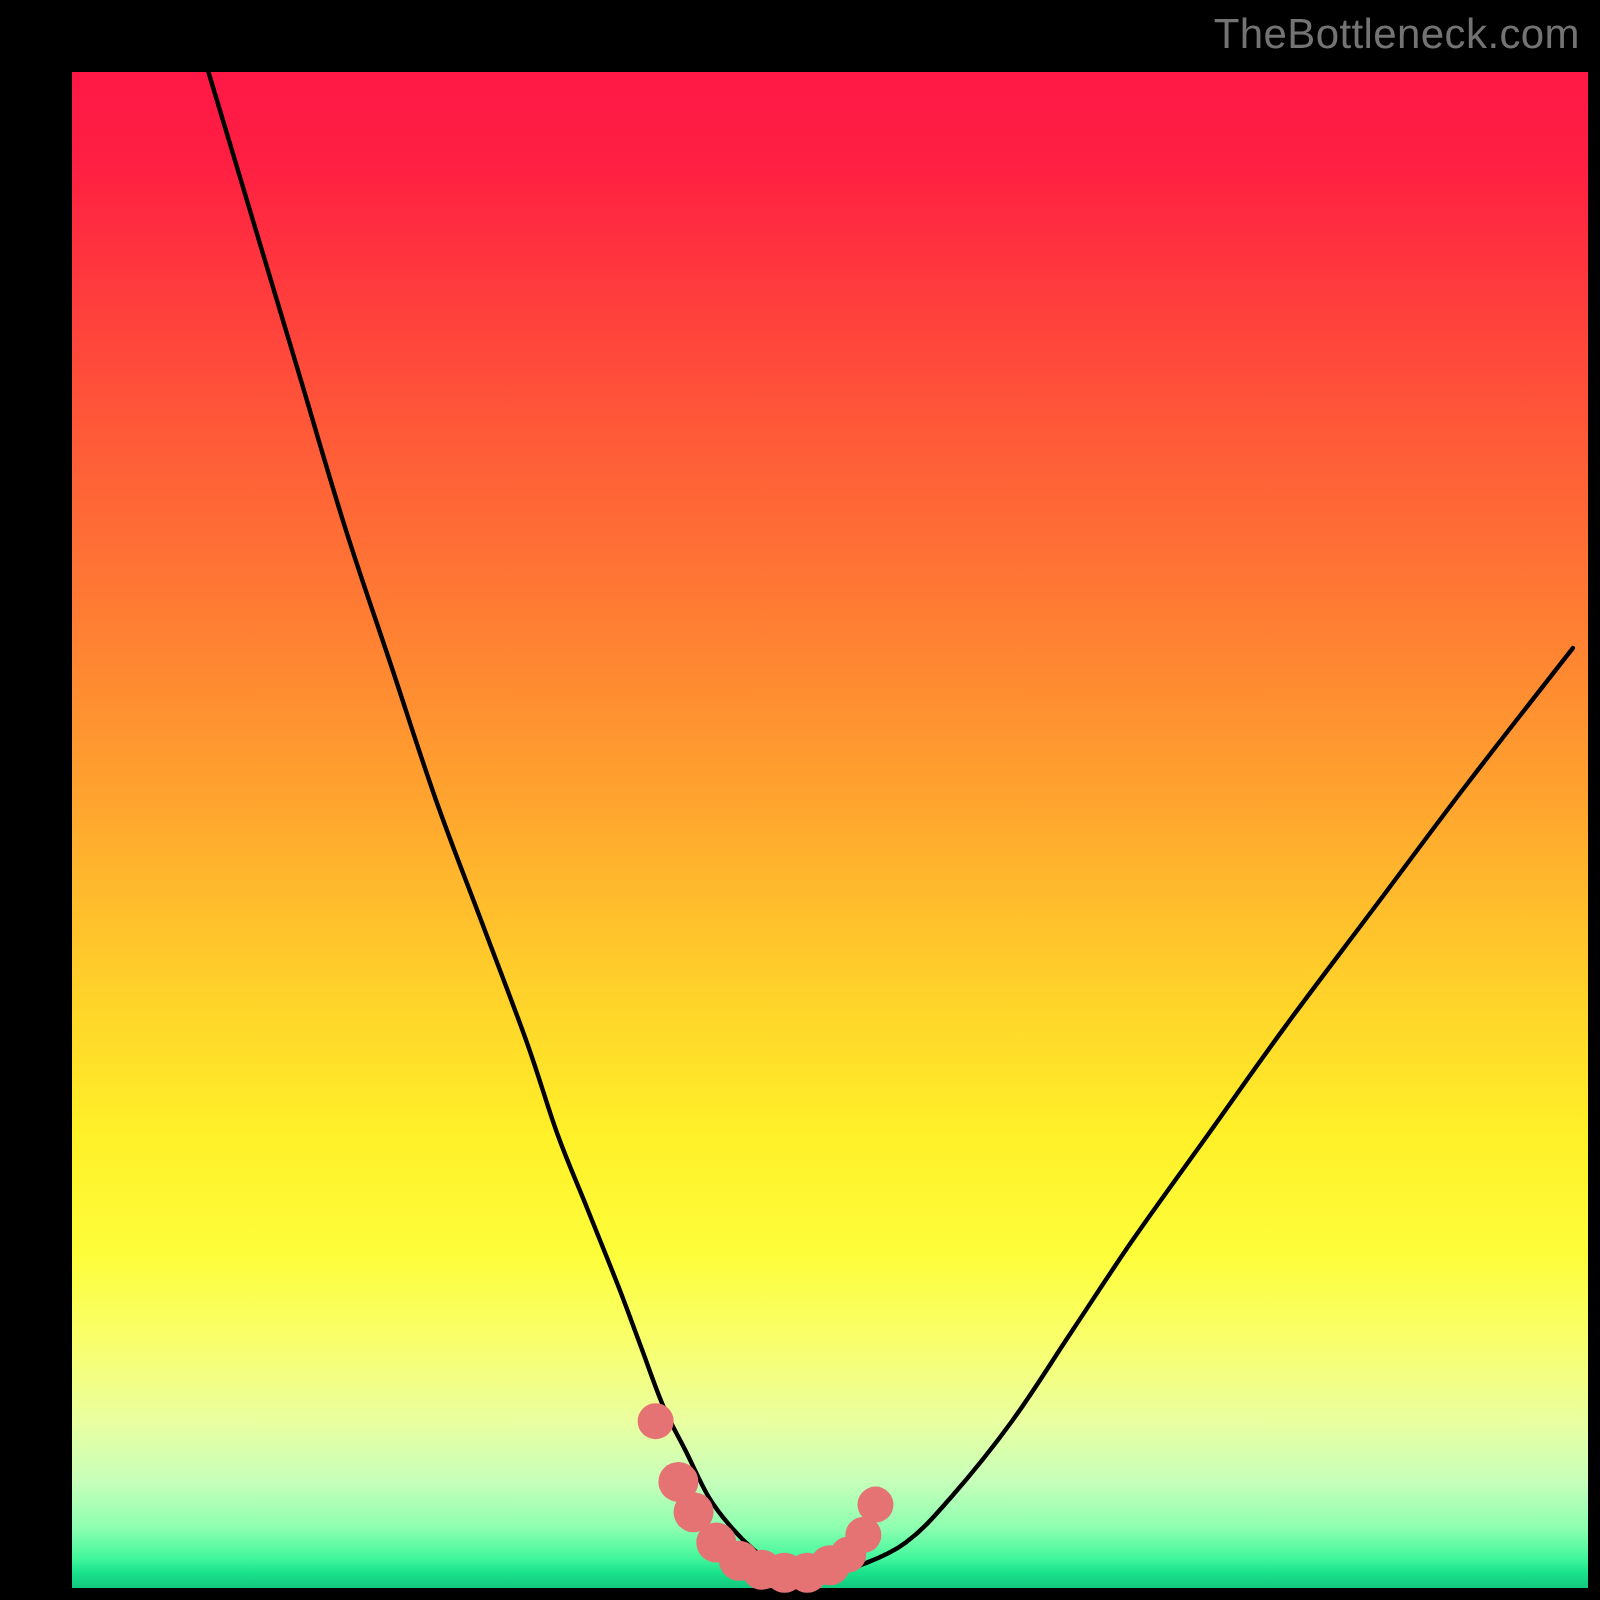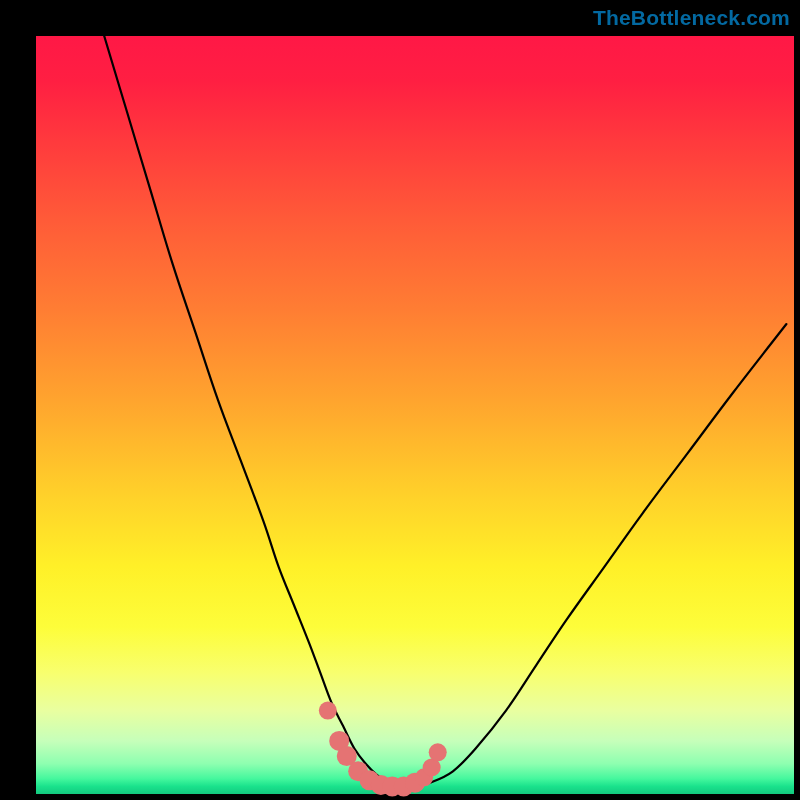--- a/index.html
+++ b/index.html
@@ -43,24 +43,24 @@
       #8effb0 96%,
       #44f79d 98%,
       #1ae28c 99%,
       #13c97f 100%
     );
   }
   .watermark {
     position: absolute;
     top: 6px;
     right: 10px;
-    color: #0369a1;
+    color: #737373;
     font-size: 21px;
     letter-spacing: 0.2px;
-    font-weight: 700;
+    font-weight: 400;
     user-select: none;
     margin-left: 32px;
   }
   svg.curve {
     position: absolute;
     left: 0;
     top: 0;
     width: 758px;
     height: 758px;
     overflow: visible;

